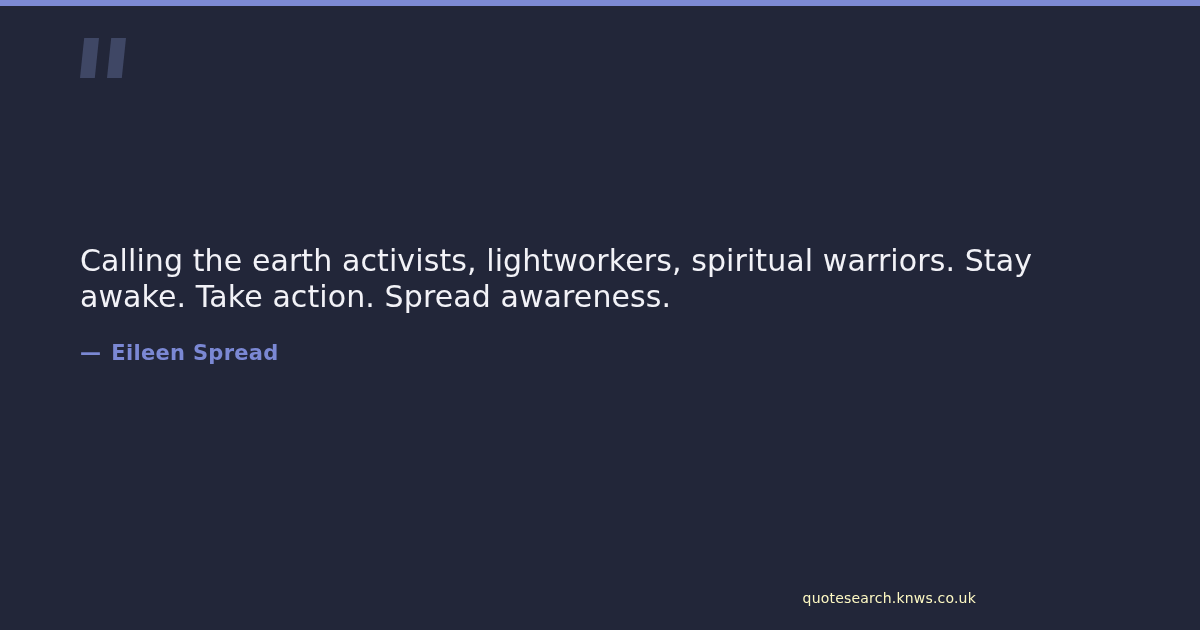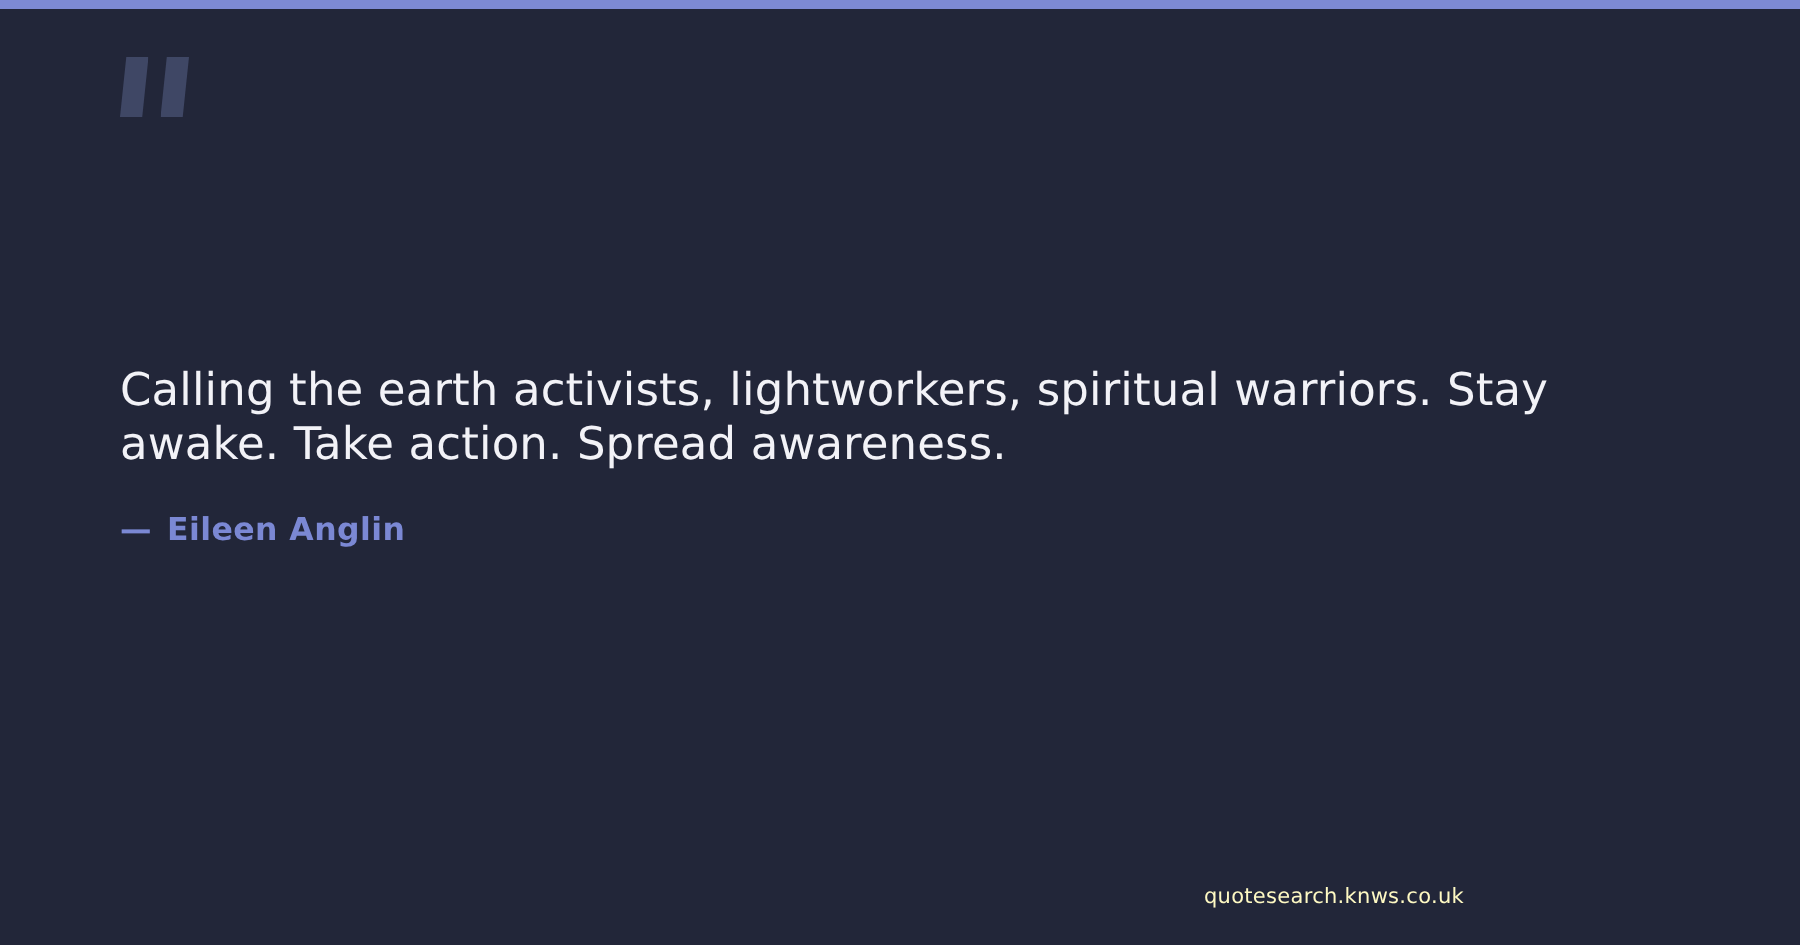--- a/index.html
+++ b/index.html
@@ -95,18 +95,18 @@
   <div class="quote-mark">
     <span class="qm-left"></span>
     <span class="qm-right"></span>
   </div>
 
   <div class="quote-body">
     <p class="quote-text">Calling the earth activists, lightworkers, spiritual warriors. Stay awake. Take action. Spread awareness.</p>
   </div>
 
   <div class="attribution">
-    <span class="dash">—</span><span>Eileen Anglin</span>
+    <span class="dash">—</span><span>Eileen Spread</span>
   </div>
 
   <div class="footer-watermark">quotesearch.knws.co.uk</div>
 
 </div>
 
 </body></html>

